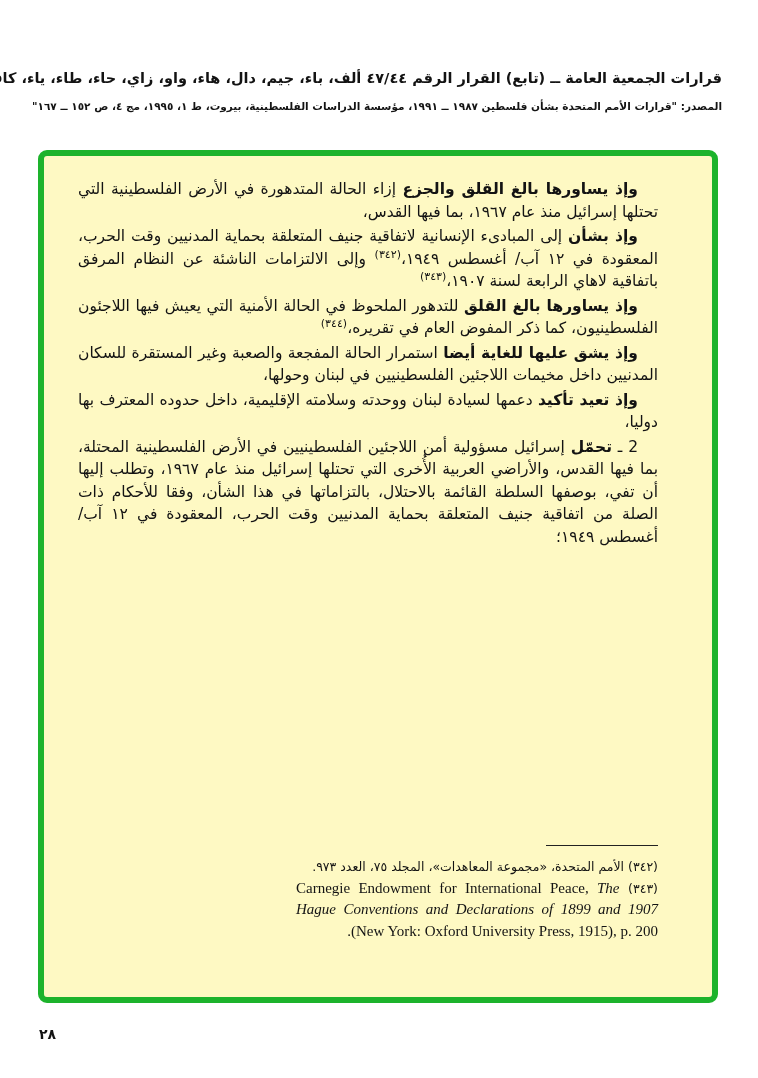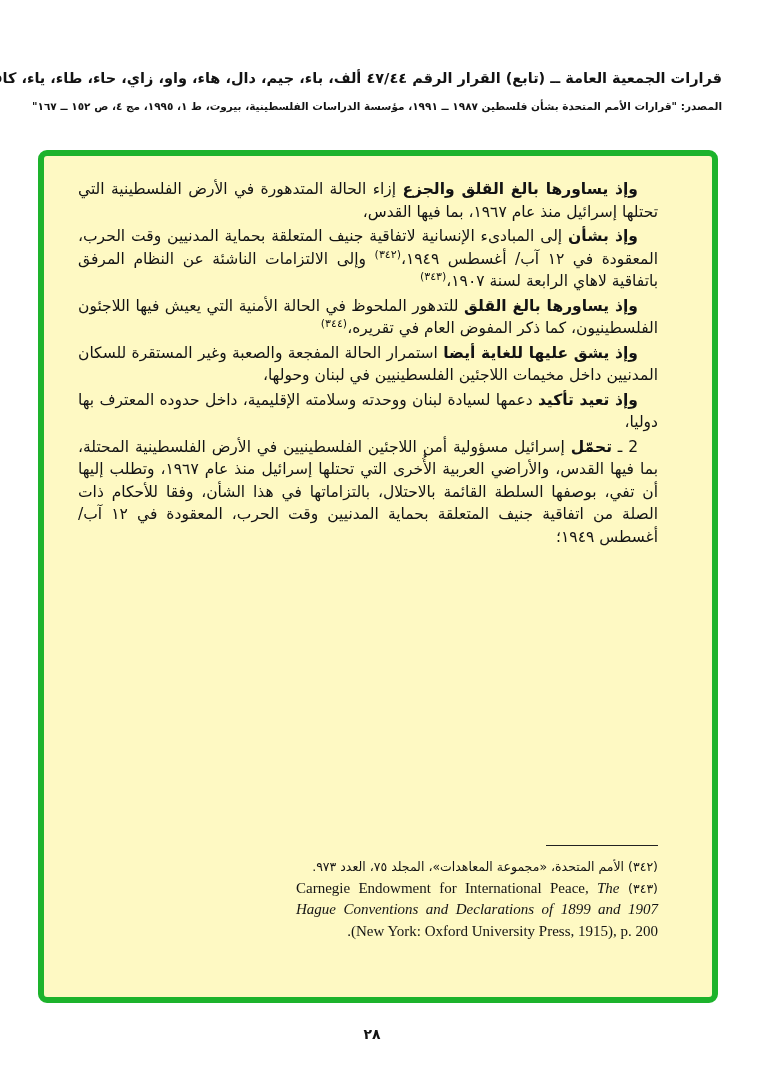--- a/index.html
+++ b/index.html
@@ -27,21 +27,21 @@
   .latin{font-family:"Liberation Serif","DejaVu Serif",serif;font-size:15px;}
   sup{font-size:11px;line-height:0;vertical-align:super;}
   
   .fn-sep{position:absolute;top:689px;right:54px;width:112px;height:0;border-top:1.5px solid #222;}
   .footnotes{
     position:absolute;top:700px;right:54px;width:362px;
     direction:rtl;text-align:justify;font-size:12.5px;line-height:21.5px;margin-left:29px;
   }
   .footnotes p{margin:0;text-indent:0;}
   
-  .page-num{position:absolute;top:1026px;left:0;right:14px;text-align:center;font-weight:bold;font-size:14px;}
+  .page-num{position:absolute;top:1026px;left:0;right:14px;text-align:left;font-weight:bold;font-size:14px;padding-left:39px;}
 </style>
 </head>
 <body>
 
 <div class="hdr hdr-title">قرارات الجمعية العامة ــ (تابع) القرار الرقم ٤٧/٤٤ ألف، باء، جيم، دال، هاء، واو، زاي، حاء، طاء، ياء، كاف</div>
 <div class="hdr hdr-source">المصدر: "قرارات الأمم المتحدة بشأن فلسطين ١٩٨٧ ــ ١٩٩١، مؤسسة الدراسات الفلسطينية، بيروت، ط ١، ١٩٩٥، مج ٤، ص ١٥٢ ــ ١٦٧"</div>
 
 <div class="frame">
   <div class="body-text">
       <p><span class="b">وإذ يساورها بالغ القلق والجزع</span><span> إزاء الحالة المتدهورة في الأرض الفلسطينية التي تحتلها إسرائيل منذ عام ١٩٦٧، بما فيها القدس،</span></p>

